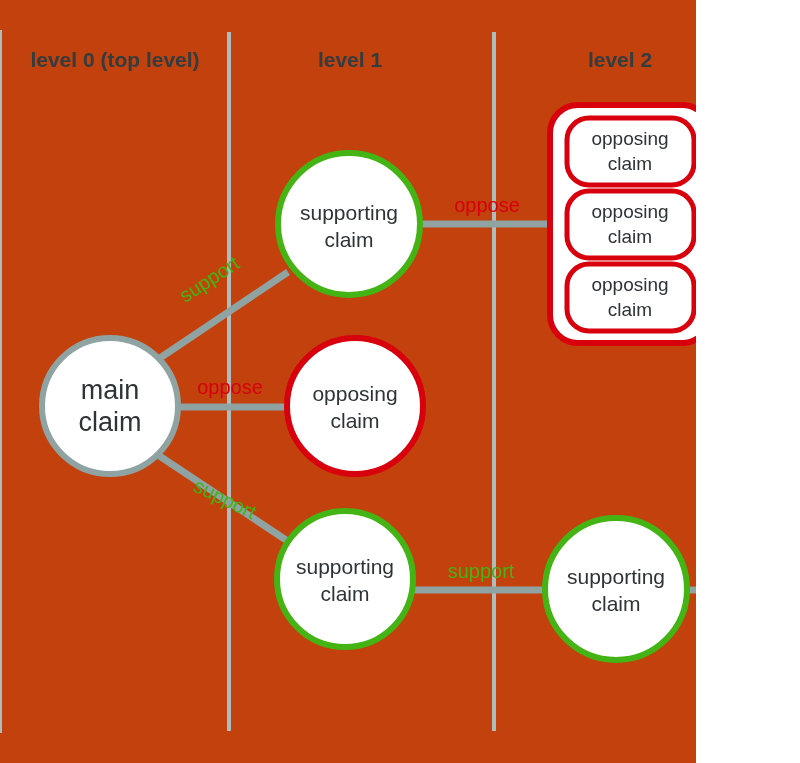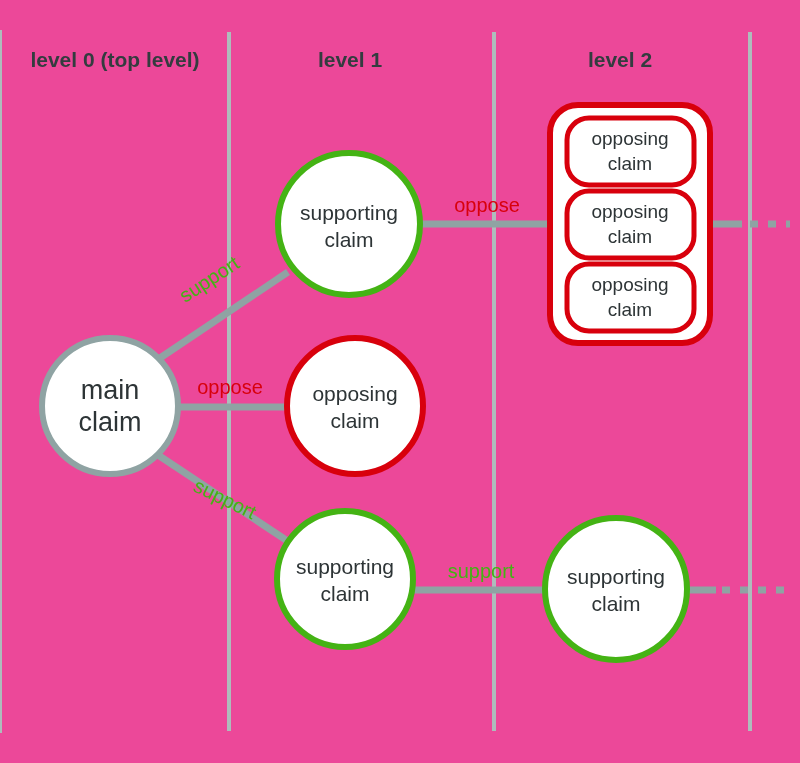--- a/index.html
+++ b/index.html
@@ -6,23 +6,23 @@
   html, body {
     margin: 0;
     padding: 0;
     background: #ffffff;
   }
   body {
     font-family: "Liberation Sans", sans-serif;
   }
   #diagram-root {
     position: relative;
-    width: 800px;
+    width: 696px;
     height: 763px;
-    background: #ec4899;
+    background: #c2410c;
     overflow: hidden;
   }
   #diagram-svg {
     position: absolute;
     top: 0;
     left: 0;
     width: 800px;
     height: 763px;
     display: block;
   }

